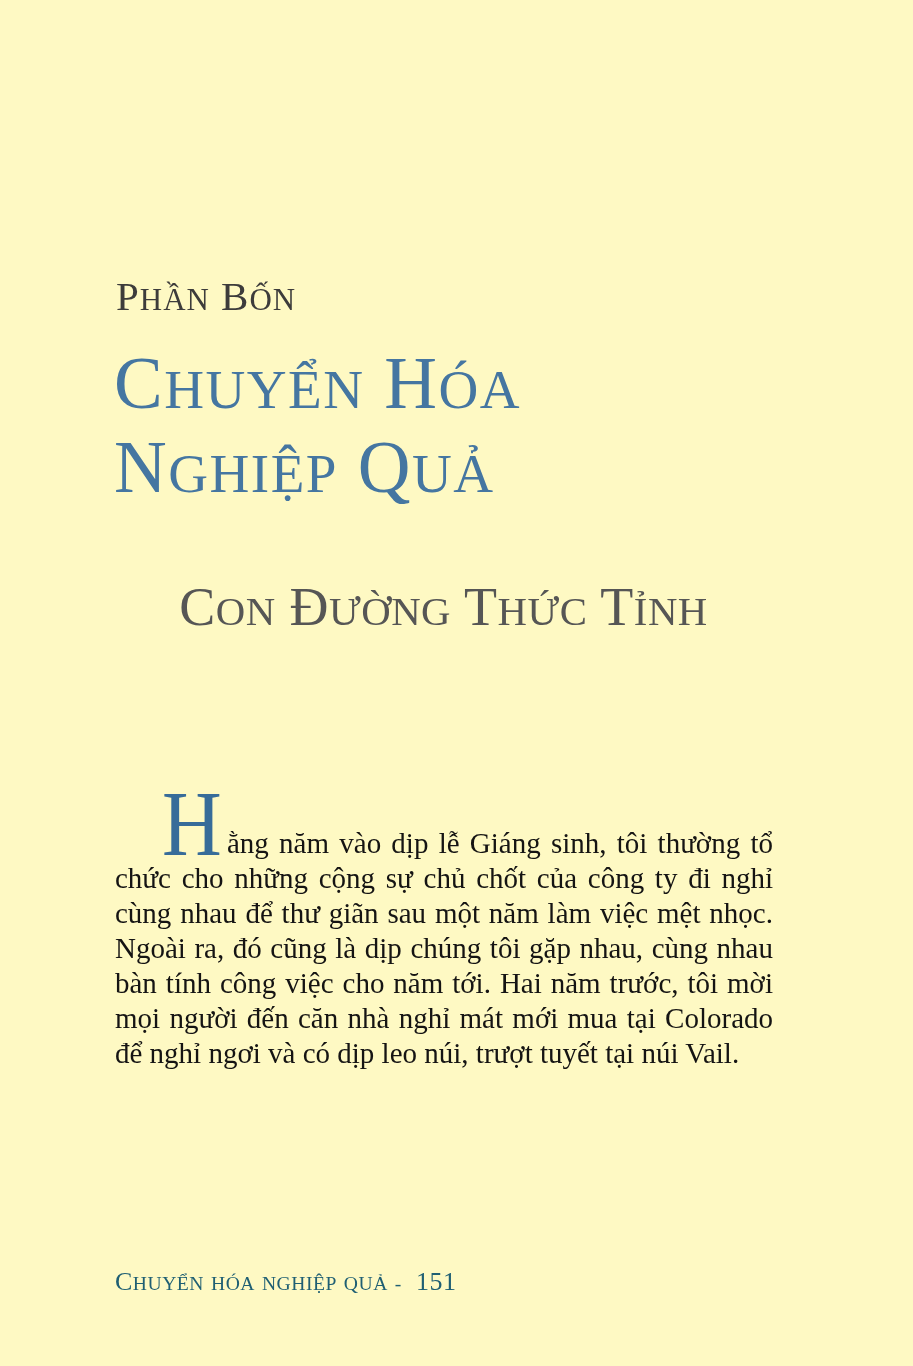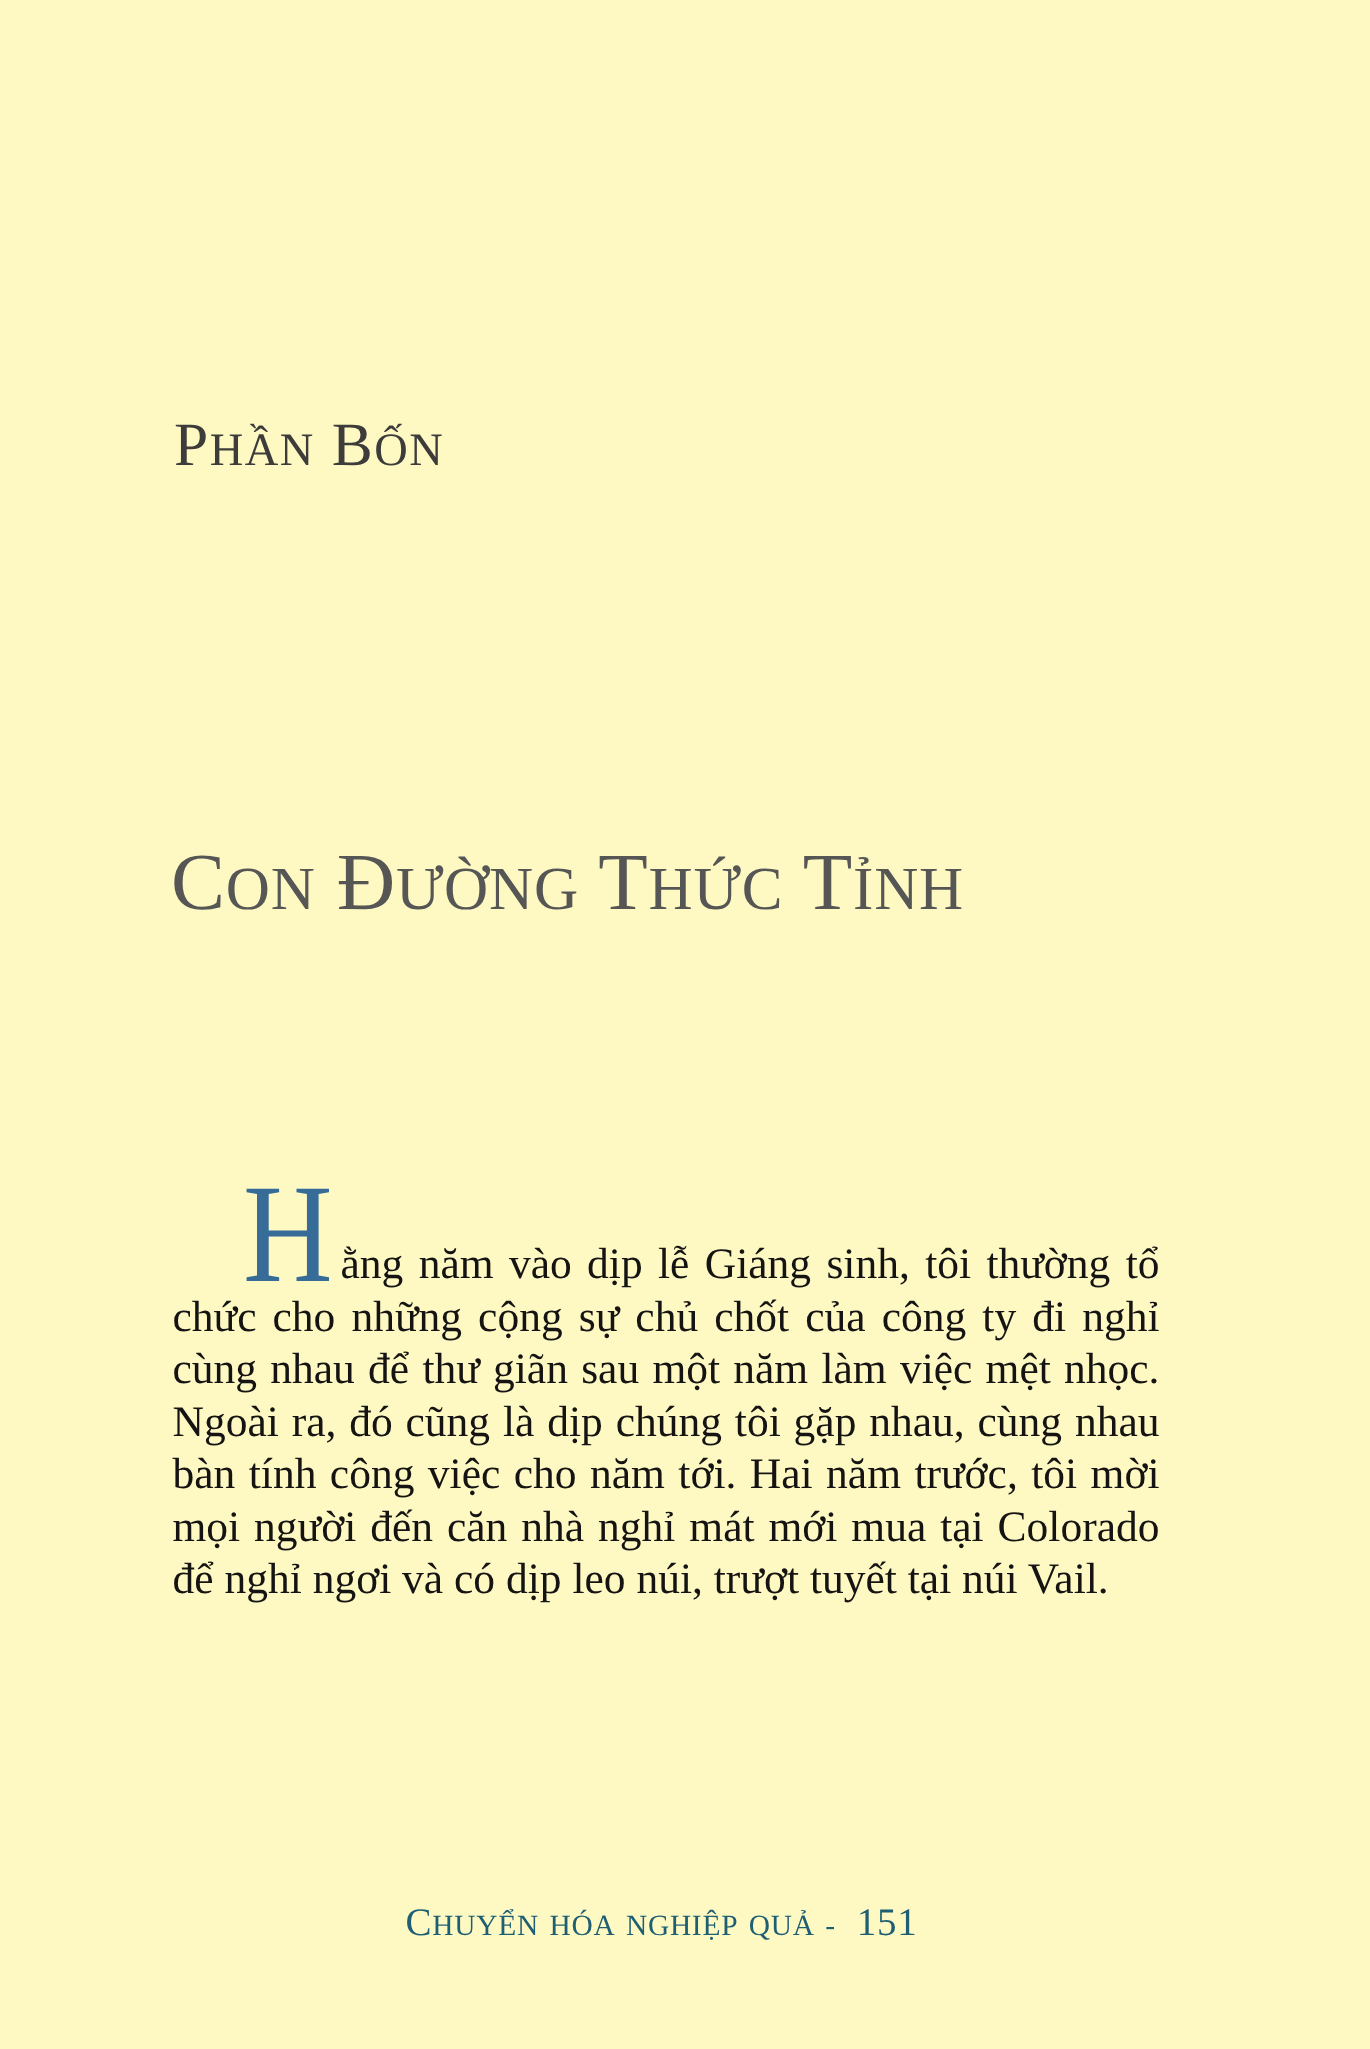--- a/index.html
+++ b/index.html
@@ -26,22 +26,22 @@
     position: absolute;
     top: 345px; left: 114px;
     margin: 0; font-weight: normal;
     font-size: 73px; line-height: 78px;
     letter-spacing: 1.5px;
     color: var(--title-blue, #4576a1);
   }
   .title-line { display: block; }
   .subtitle {
     position: absolute;
-    top: 557px; left: 114px; width: 659px;
-    text-align: left;
+    top: 576px; left: 114px; width: 659px;
+    text-align: center;
     font-size: 54px; line-height: normal;
     letter-spacing: 0.5px;
     color: var(--subtitle-gray, #565655);
   }
   .body-text {
     position: absolute;
     top: 826px; left: 115px; width: 658px;
     font-size: 29px; line-height: 35px;
     text-align: justify;
     color: var(--body-text, #151413);
@@ -54,34 +54,38 @@
     left: 47px; top: -50px;
     font-size: 94px; line-height: 94px;
     text-indent: 0;
     color: var(--drop-cap-blue, #376c99);
     transform: scaleX(0.88);
     transform-origin: left bottom;
   }
   .footer {
     position: absolute;
     top: 1267px; left: 115px; width: 652px;
-    text-align: center;
+    text-align: left;
     font-size: 26px; line-height: normal;
     letter-spacing: 0.5px;
     color: var(--footer-teal, #1f5f73);
   }
   .page-number { margin-left: 14px; font-size: 26px; }
 </style>
 </head>
 <body>
 
 <div class="page">
 
   <div class="section-label fancy-caps"><span class="cap-big">P</span><span class="cap-small">HẦN</span> <span class="cap-big">B</span><span class="cap-small">ỐN</span></div>
 
+  <h1 class="chapter-title">
+    <span class="title-line fancy-caps"><span class="cap-big">C</span><span class="cap-small">HUYỂN</span> <span class="cap-big">H</span><span class="cap-small">ÓA</span></span>
+    <span class="title-line fancy-caps"><span class="cap-big">N</span><span class="cap-small">GHIỆP</span> <span class="cap-big">Q</span><span class="cap-small">UẢ</span></span>
+  </h1>
 
   <div class="subtitle fancy-caps"><span class="cap-big">C</span><span class="cap-small">ON</span> <span class="cap-big">Đ</span><span class="cap-small">ƯỜNG</span> <span class="cap-big">T</span><span class="cap-small">HỨC</span> <span class="cap-big">T</span><span class="cap-small">ỈNH</span></div>
 
   <div class="body-text">
     <p class="para para-first">
       <span class="drop-cap">H</span><span>ằng năm vào dịp lễ Giáng sinh, tôi thường tổ chức cho những cộng sự chủ chốt của công ty đi nghỉ cùng nhau để thư giãn sau một năm làm việc mệt nhọc. Ngoài ra, đó cũng là dịp chúng tôi gặp nhau, cùng nhau bàn tính công việc cho năm tới. Hai năm trước, tôi mời mọi người đến căn nhà nghỉ mát mới mua tại Colorado để nghỉ ngơi và có dịp leo núi, trượt tuyết tại núi Vail.</span>
     </p>
   </div>
 
   <div class="footer">

